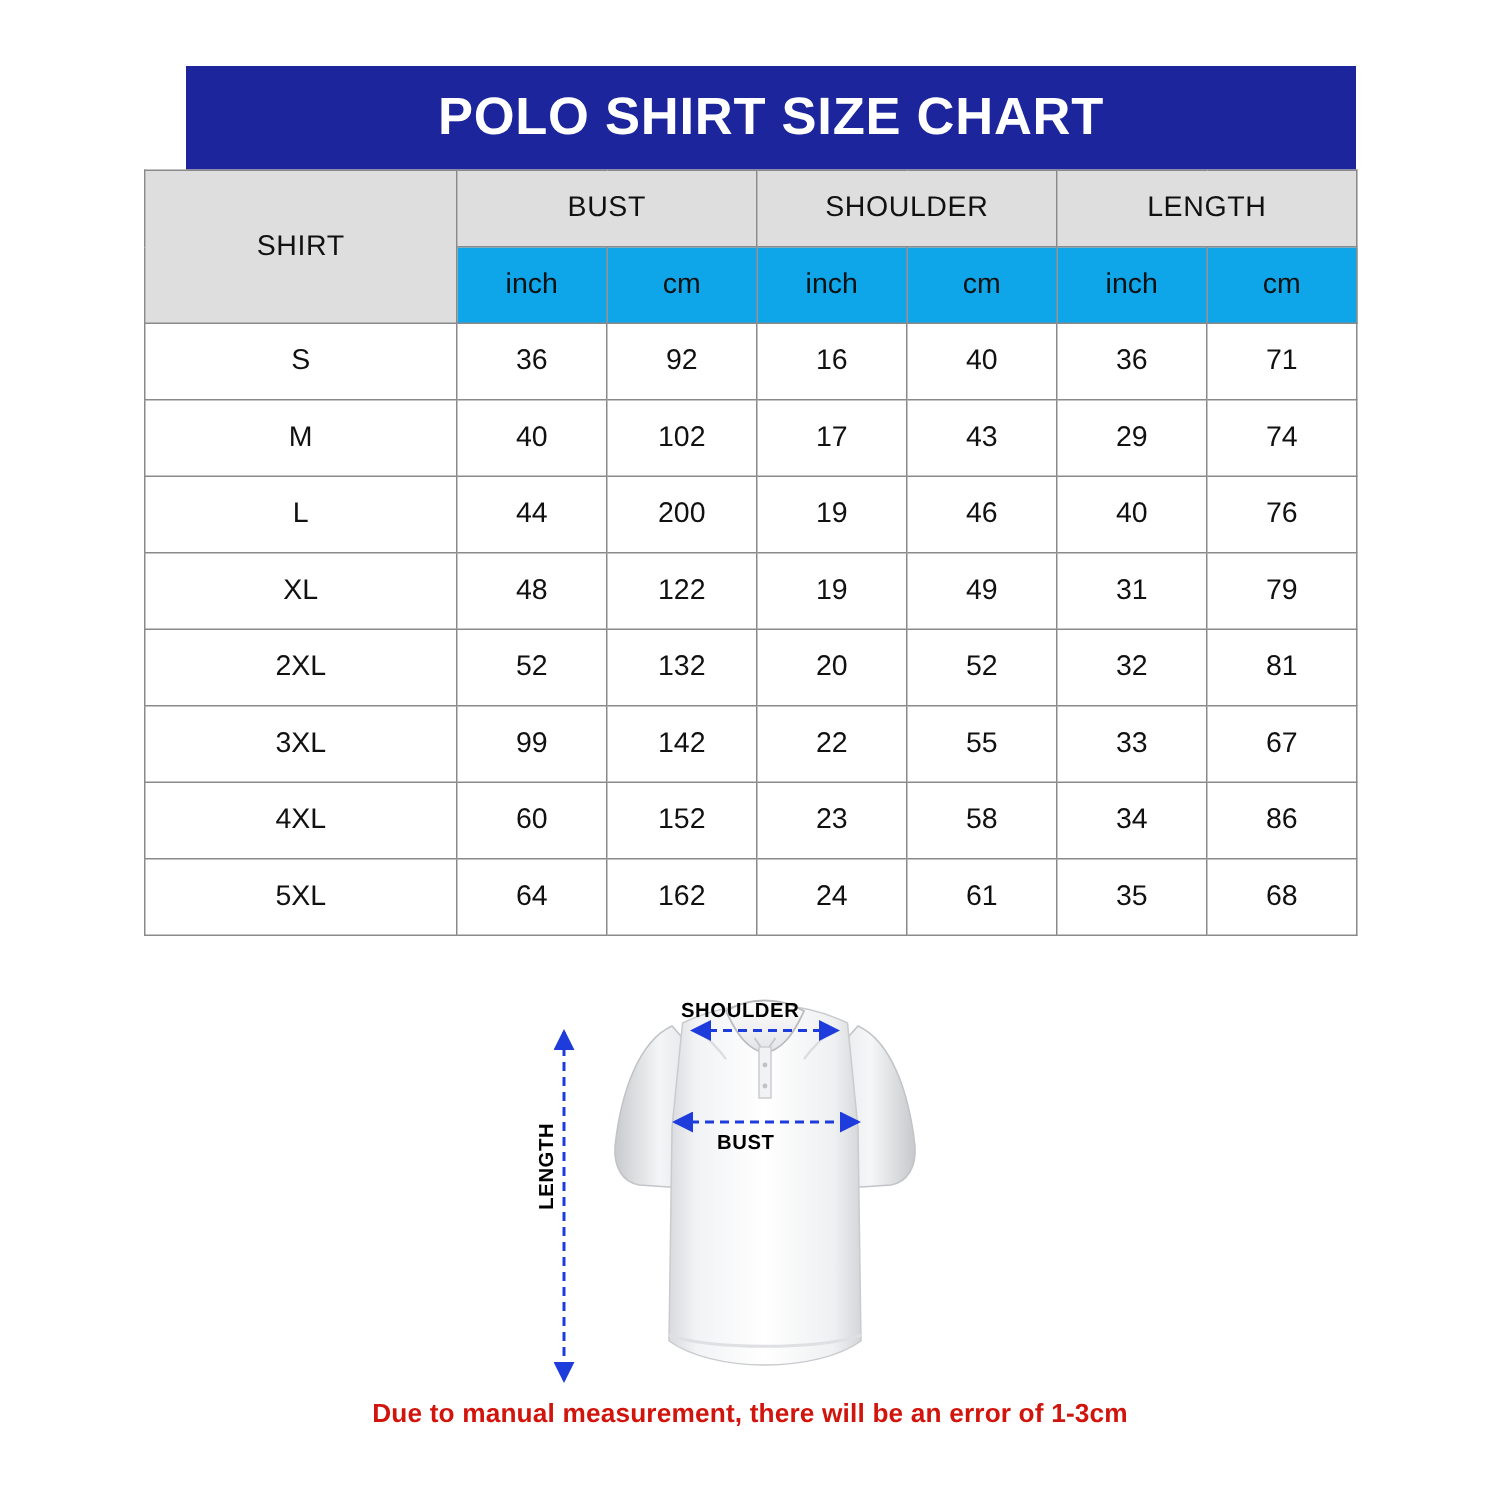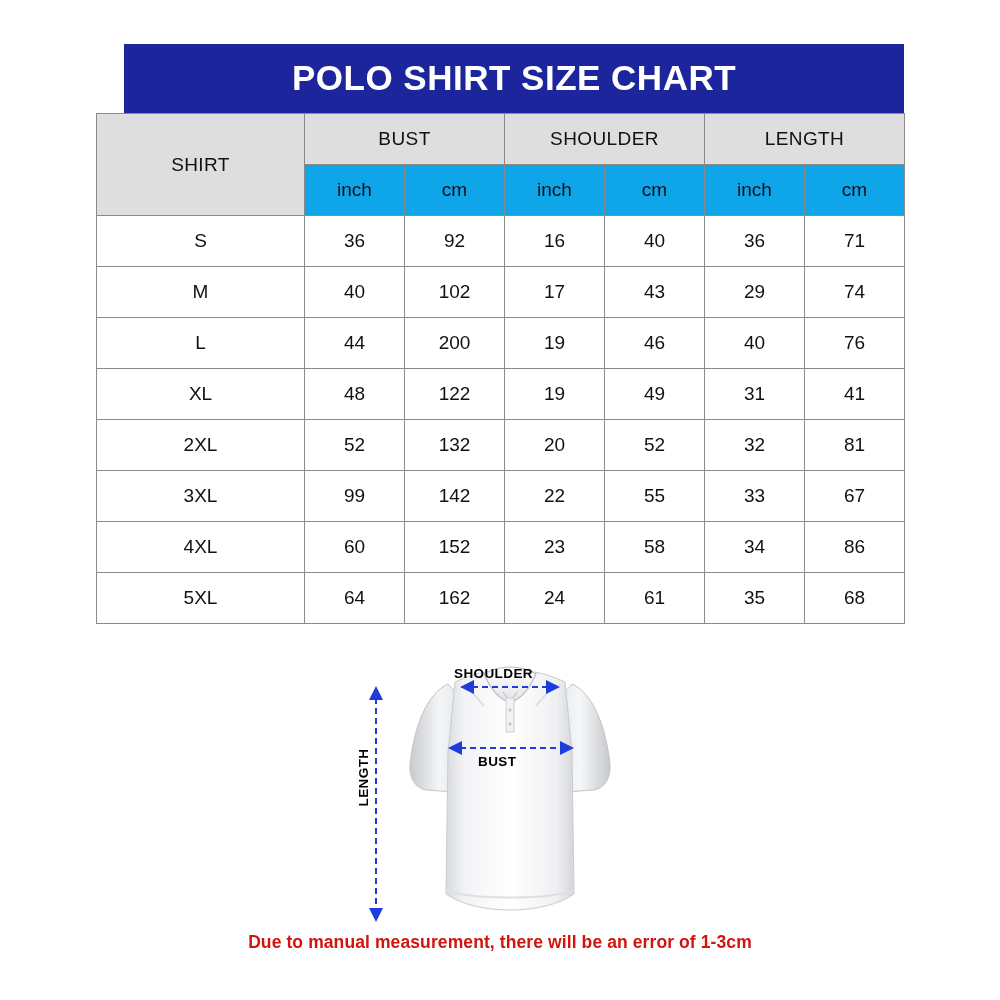--- a/index.html
+++ b/index.html
@@ -192,21 +192,21 @@
           <td>40</td>
           <td>76</td>
         </tr>
         <tr>
           <td class="size-cell">XL</td>
           <td>48</td>
           <td>122</td>
           <td>19</td>
           <td>49</td>
           <td>31</td>
-          <td>41</td>
+          <td>79</td>
         </tr>
         <tr>
           <td class="size-cell">2XL</td>
           <td>52</td>
           <td>132</td>
           <td>20</td>
           <td>52</td>
           <td>32</td>
           <td>81</td>
         </tr>

